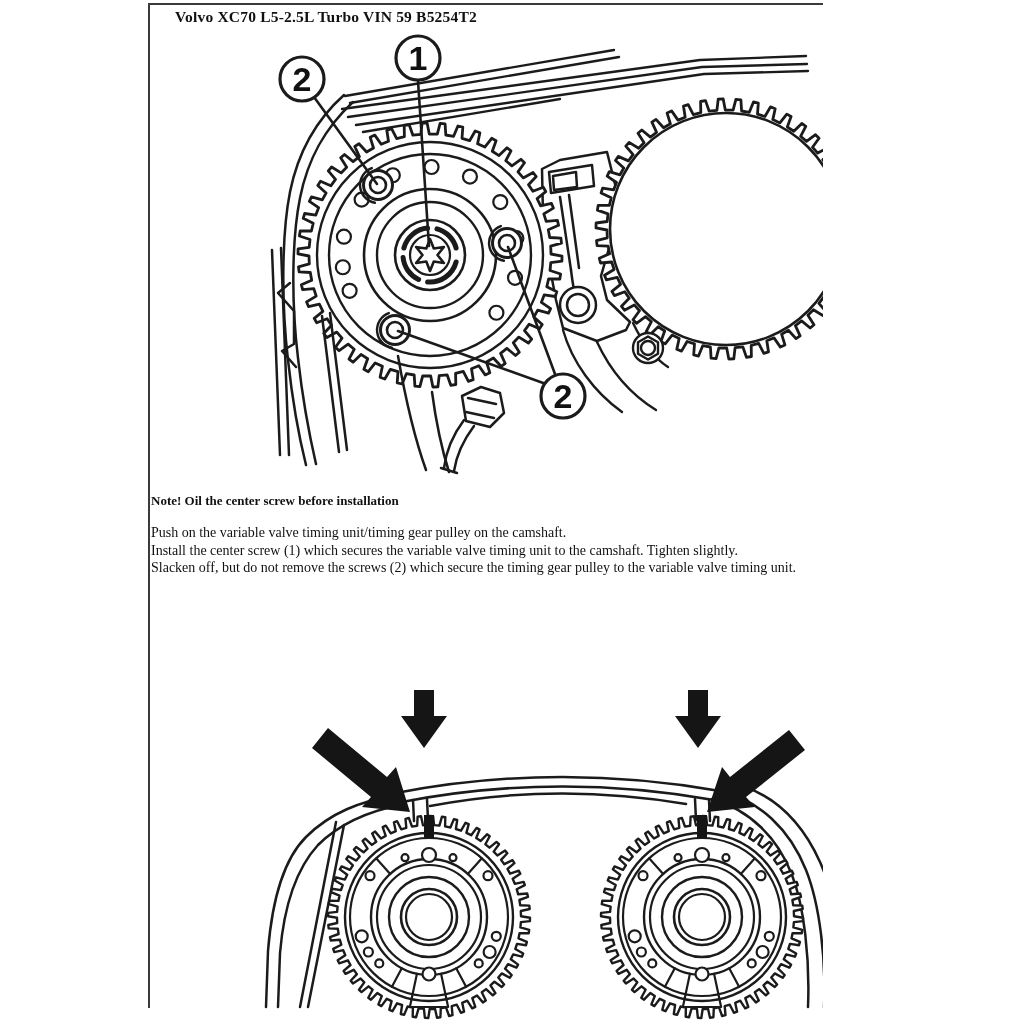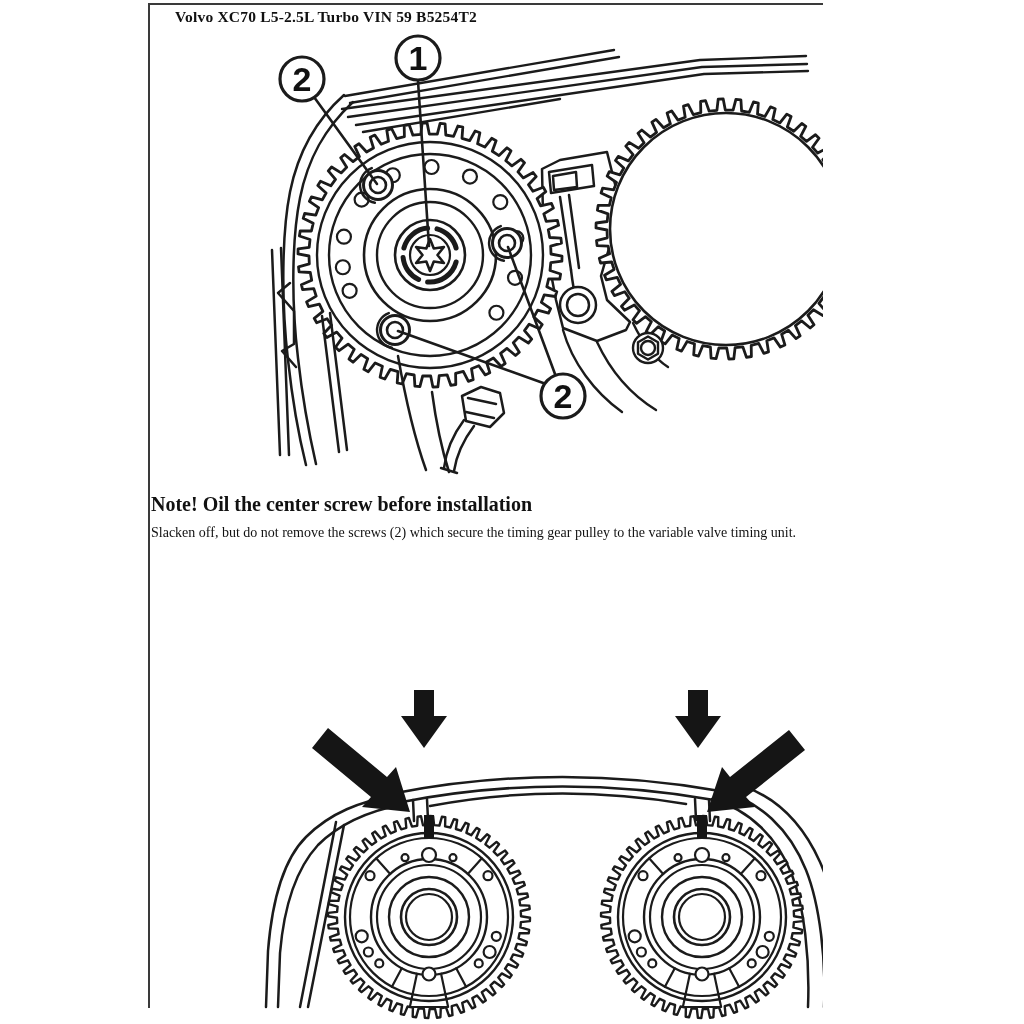--- a/index.html
+++ b/index.html
@@ -3,21 +3,21 @@
 <meta charset="utf-8">
 <style>
   html,body{margin:0;padding:0;background:#fff;}
   .page{position:relative;width:823px;height:1024px;background:#fff;overflow:hidden;
         font-family:"Liberation Serif", serif;color:#111;}
   .border-top{position:absolute;left:148px;top:3px;width:714px;height:2px;background:#3a3a3a;}
   .border-top-fade{position:absolute;left:862px;top:3px;width:20px;height:2px;background:#b5b5b5;}
   .border-left{position:absolute;left:148px;top:3px;width:2px;height:1005px;background:#3a3a3a;}
   .header{position:absolute;left:175px;top:8px;margin:0;font-size:15.5px;font-weight:bold;
           white-space:nowrap;letter-spacing:.2px;}
-  .note{position:absolute;left:151px;top:493px;font-size:20px;font-weight:bold;white-space:nowrap;}
+  .note{position:absolute;left:151px;top:493px;font-size:13px;font-weight:bold;white-space:nowrap;}
   .instructions{position:absolute;left:151px;top:524px;font-size:14px;line-height:17.6px;}
   .instructions .line{white-space:nowrap;}
   svg{position:absolute;left:0;top:0;}
   .callout-num{font-family:"Liberation Sans", sans-serif;font-weight:bold;font-size:34px;}
 </style>
 </head>
 <body>
 
 <div class="page">
   <div class="border-top"></div>
@@ -209,15 +209,17 @@
       <circle cx="563" cy="396" r="22" fill="#fff" stroke-width="3.2"></circle>
       <text class="callout-num" x="418" y="70" text-anchor="middle" fill="#111" stroke="none">1</text>
       <text class="callout-num" x="302" y="91" text-anchor="middle" fill="#111" stroke="none">2</text>
       <text class="callout-num" x="563" y="408" text-anchor="middle" fill="#111" stroke="none">2</text>
     </g>
   </svg>
 
   <div class="note">Note! Oil the center screw before installation</div>
 
   <div class="instructions">
+    <div class="line">Push on the variable valve timing unit/timing gear pulley on the camshaft.</div>
+    <div class="line">Install the center screw (1) which secures the variable valve timing unit to the camshaft. Tighten slightly.</div>
     <div class="line">Slacken off, but do not remove the screws (2) which secure the timing gear pulley to the variable valve timing unit.</div>
   </div>
 </div>
 
 </body></html>

